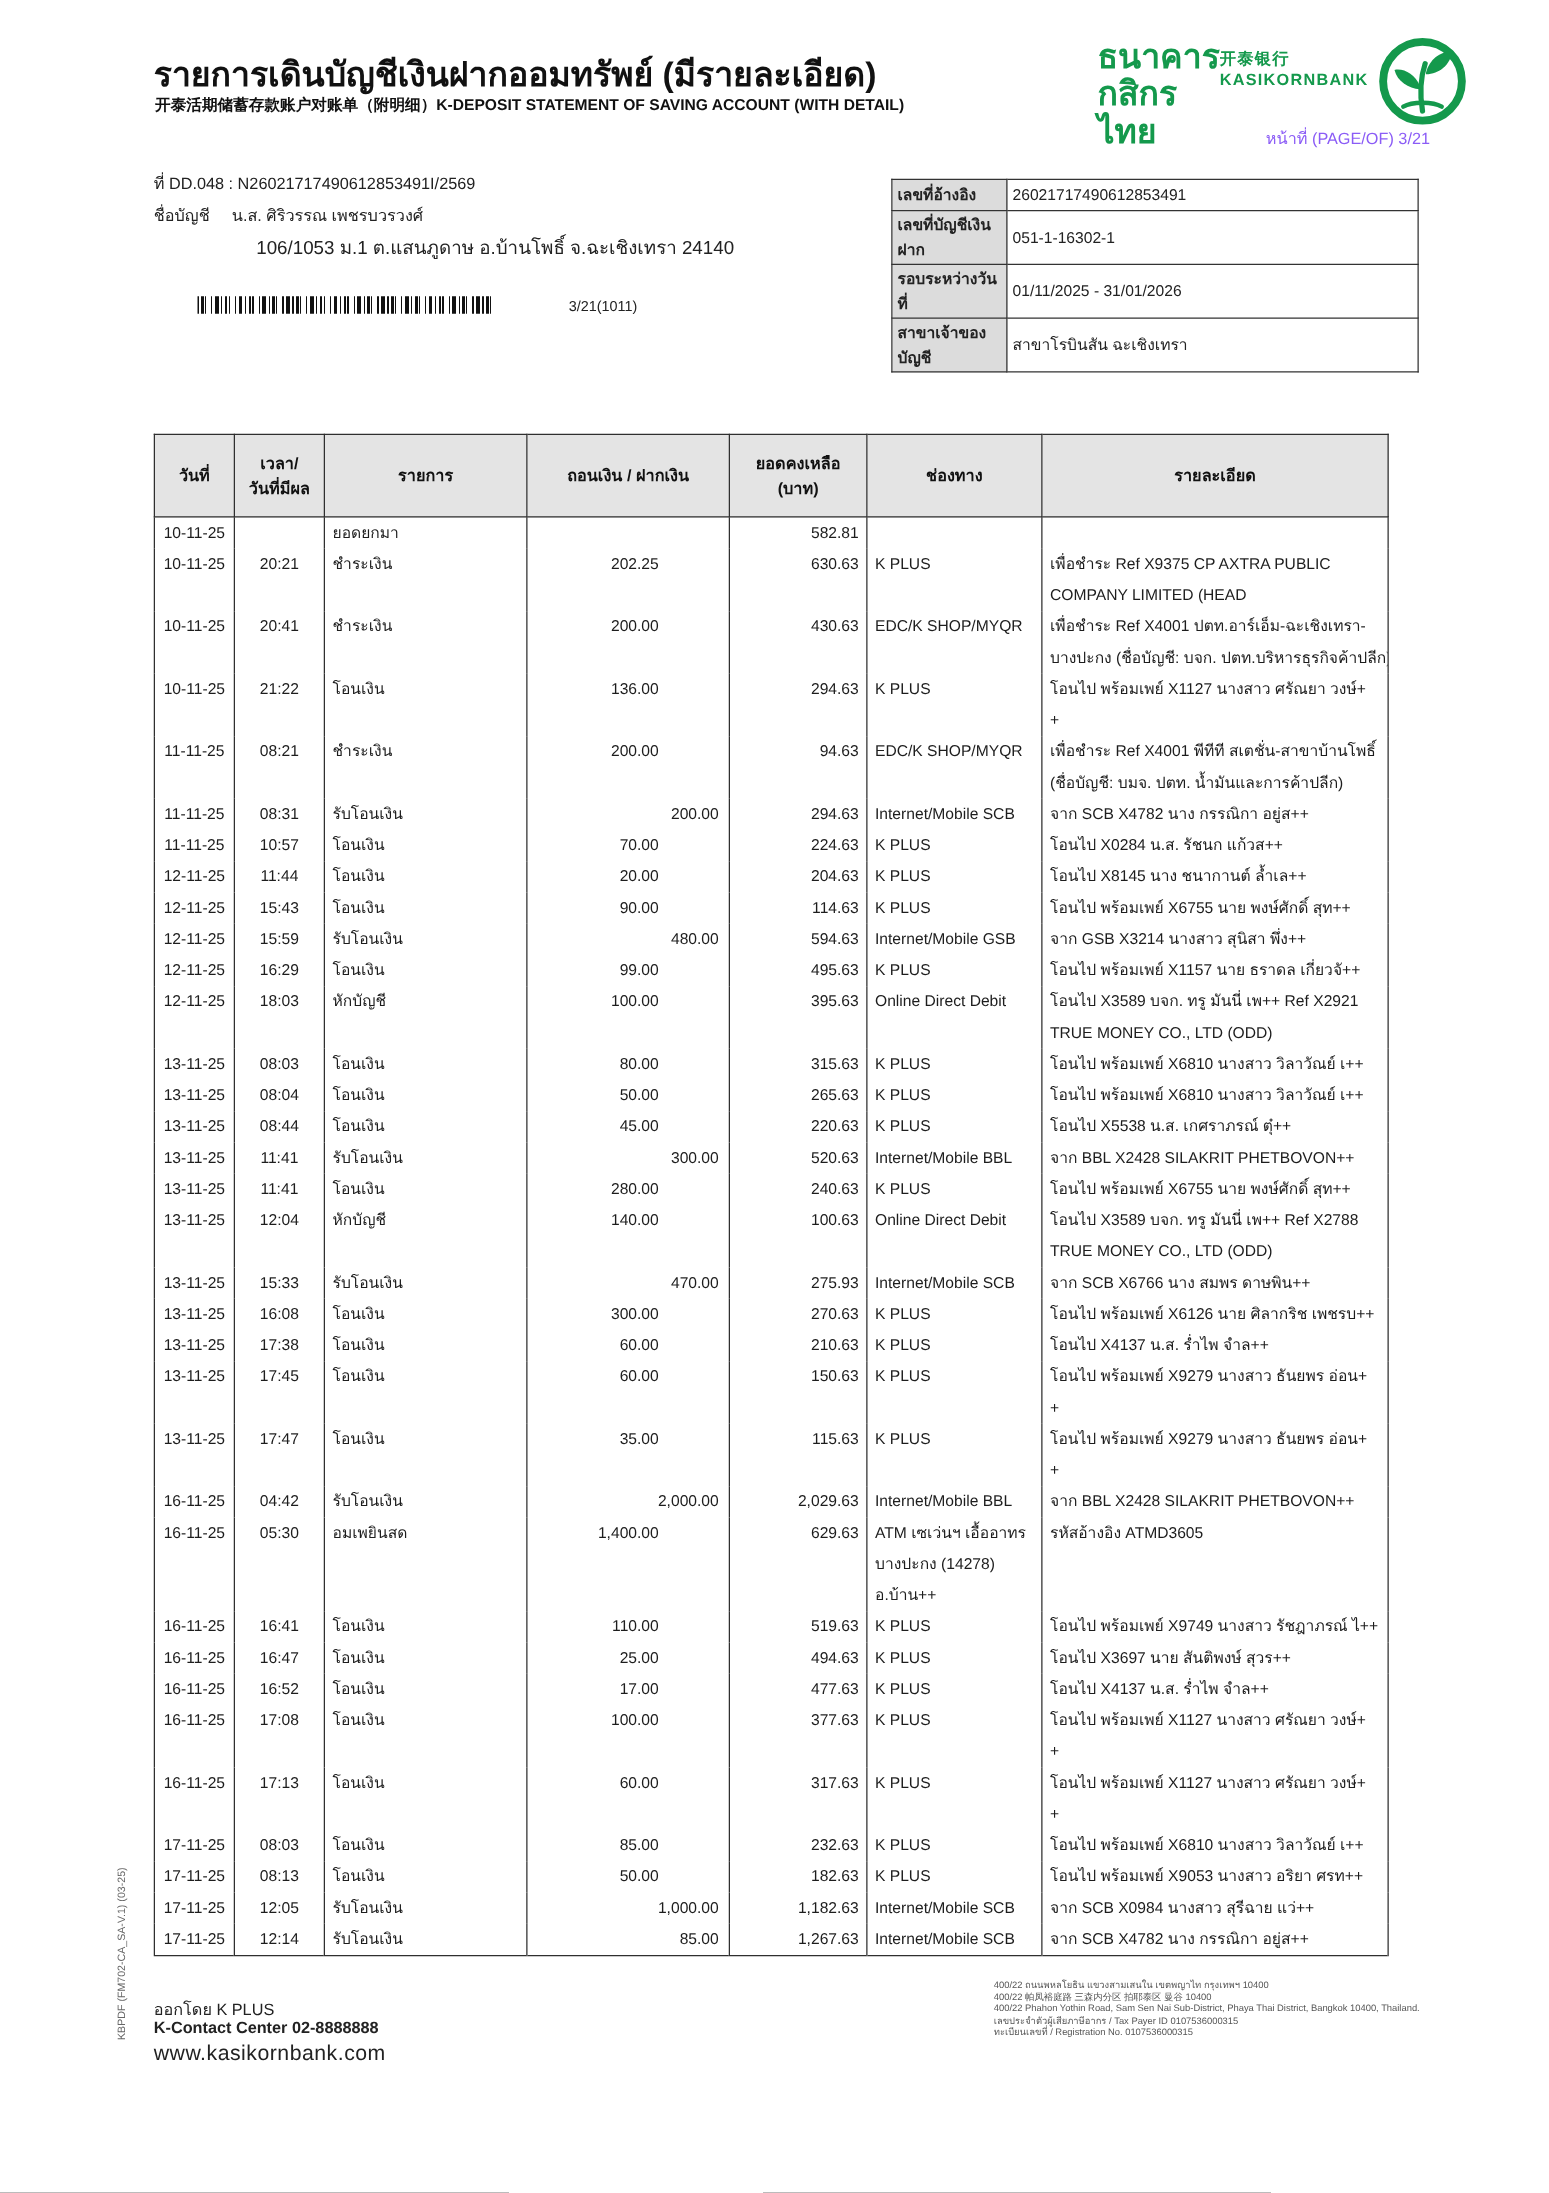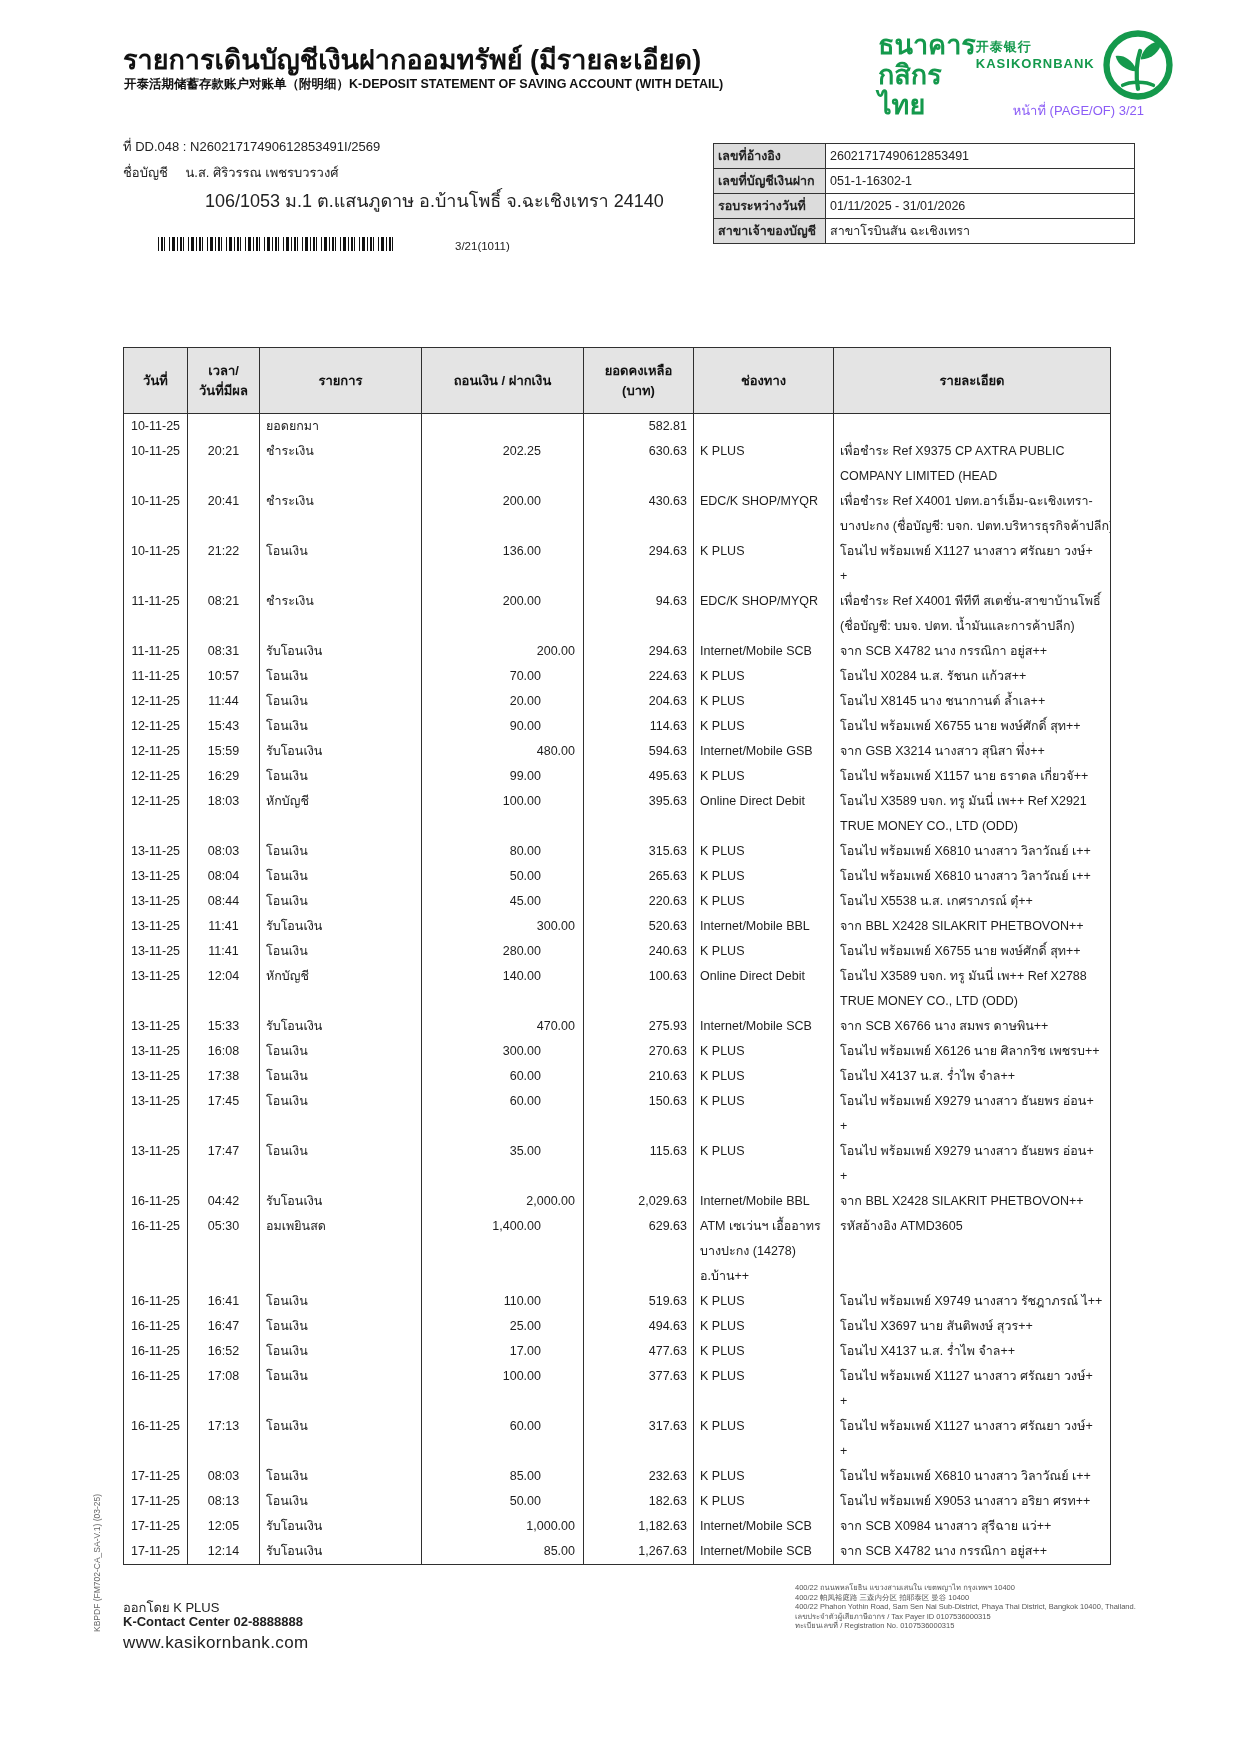--- a/index.html
+++ b/index.html
@@ -14,25 +14,25 @@
   .subtitle { position:absolute; left:124px; top:76px; font-size:12.5px; font-weight:bold; color:#111; }
   .logo-wrap { position:absolute; left:878px; top:30px; width:260px; display:flex; align-items:flex-start; }
   .logo-text { display:flex; flex-direction:row; align-items:flex-start; margin-right:8px; }
   .logo-th { font-size:27px; font-weight:bold; line-height:30px; }
   .logo-cn { font-size:13px; font-weight:bold; letter-spacing:1px; margin-top:8px; }
   .logo-mark { width:70px; height:70px; flex:0 0 auto; }
   .page-label { position:absolute; right:95px; top:100px; font-size:13px; color:#8b5cf6; }
   .doc-no { position:absolute; left:123px; top:136px; font-size:13px; }
   .acct-line { position:absolute; left:123px; top:162px; font-size:13px; }
   .acct-line .lbl { margin-right:14px; }
-  .acct-addr { position:absolute; left:205px; top:186px; font-size:18px; }
+  .acct-addr { position:absolute; left:205px; top:186px; font-size:15px; }
   
   .info-table { position:absolute; left:713px; top:143px; width:422px; border-collapse:collapse; }
   .info-table td { border:1px solid #333; height:25px; font-size:12.5px; padding:1px 4px; vertical-align:middle; }
-  .info-table td.lbl { background:#dcdcdc; width:112px; font-weight:bold; }
+  .info-table td.lbl { background:#dcdcdc; width:92px; font-weight:bold; }
   .info-table { border:1.5px solid #333; }
   
   .barcode { position:absolute; left:158px; top:237px; width:238px; height:14px;
     background:
       repeating-linear-gradient(90deg,#111 0 1px,transparent 1px 3px,#111 3px 5px,transparent 5px 6px,#111 6px 7px,transparent 7px 11px,#111 11px 12px,transparent 12px 14px,#111 14px 17px,transparent 17px 19px);
   }
   .barcode-caption { position:absolute; left:455px; top:240px; font-size:11.5px; }
   
   .tx-wrap { position:absolute; left:123px; top:347px; }
   table.tx { border-collapse:collapse; table-layout:fixed; width:987px; border:1.5px solid #2f2f2f; }
@@ -43,21 +43,21 @@
     text-align:center; vertical-align:middle; white-space:pre-line; line-height:20px; color:#111;
   }
   table.tx tbody td {
     border-left:1px solid #2f2f2f; border-right:1px solid #2f2f2f;
     font-size:12.5px; line-height:25px; vertical-align:top; white-space:pre; overflow:hidden; color:#1d1d1d;
   }
   td.td-date { text-align:center; }
   td.td-time { text-align:center; }
   td.td-desc { padding-left:6px; }
   td.td-amt { text-align:right; }
-  td.td-amt.wd { padding-right:42px; }
+  td.td-amt.wd { padding-right:56px; }
   td.td-amt.dp { padding-right:8px; }
   td.td-bal { text-align:right; padding-right:6px; }
   td.td-ch  { padding-left:6px; }
   td.td-det { padding-left:6px; font-size:12.5px; }
   
   .f-issued { position:absolute; left:123px; top:1597px; font-size:13px; }
   .f-contact { position:absolute; left:123px; top:1614px; font-size:13px; font-weight:bold; }
   .f-site { position:absolute; left:123px; top:1633px; font-size:17px; letter-spacing:.4px; color:#222; text-decoration:none; }
   .f-addr { position:absolute; left:795px; top:1583px; width:345px; font-size:7.5px; line-height:9.5px; color:#555; }
   .form-code { position:absolute; left:92px; top:1632px; width:245px; font-size:8.5px; color:#666;

